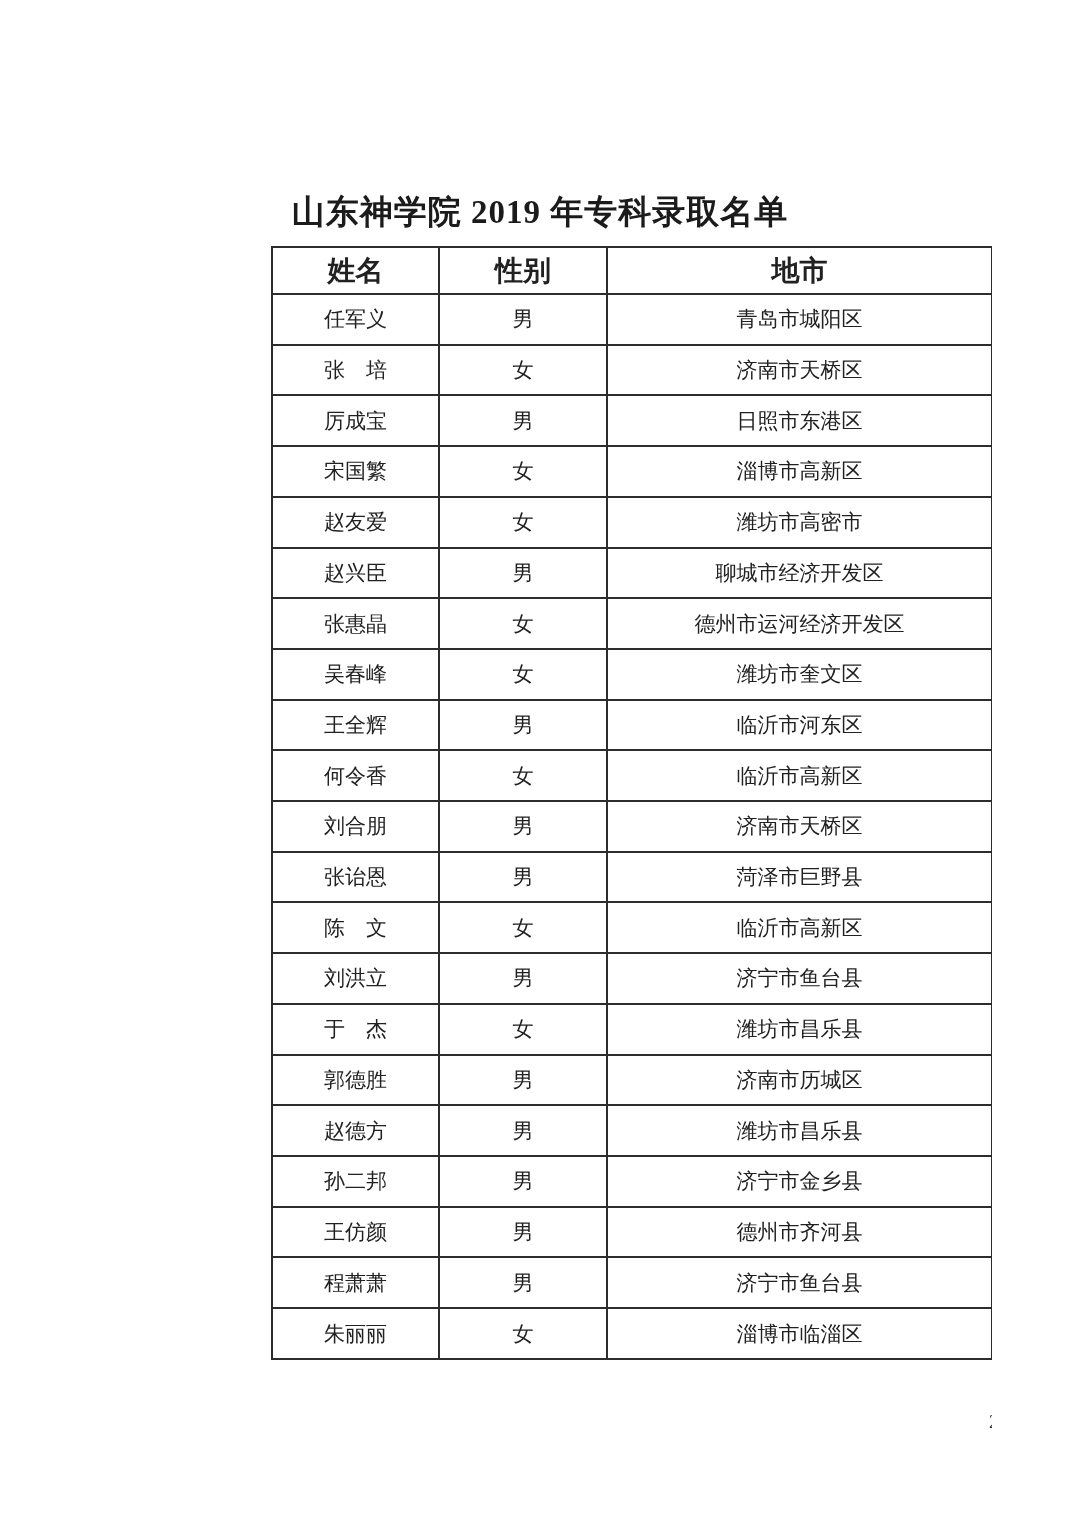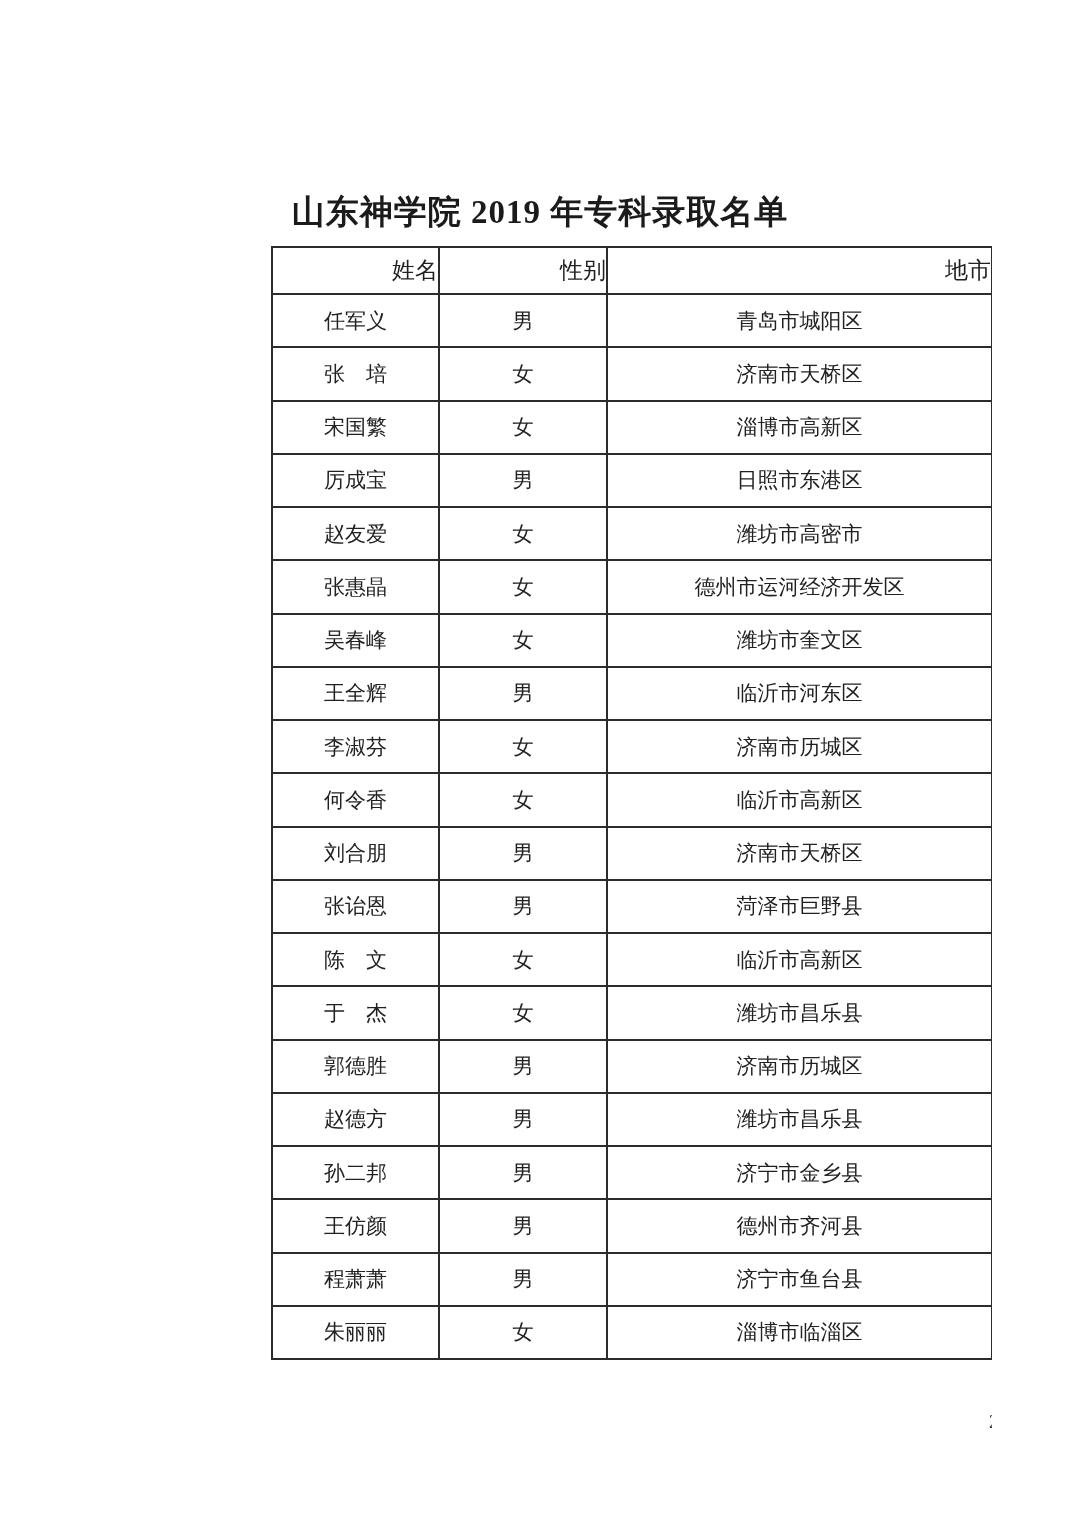--- a/index.html
+++ b/index.html
@@ -42,24 +42,23 @@
   table.roster td {
     border: 2px solid #2c2c2c;
     text-align: center;
     vertical-align: middle;
     color: #212121;
     font-size: 21px;
     padding: 0;
   }
 
   table.roster thead th {
-    font-weight: normal;
-    font-size: 23px;
+    font-weight: bold;
+    font-size: 28px;
     height: 47px;
-    text-align: right;
   }
 
   table.roster tbody td {
     height: 42px;
     font-weight: normal;
   }
 
   .page-number {
     position: absolute;
     left: 901px;
@@ -93,73 +92,78 @@
           <td>任军义</td>
           <td>男</td>
           <td>青岛市城阳区</td>
         </tr>
         <tr>
           <td>张　培</td>
           <td>女</td>
           <td>济南市天桥区</td>
         </tr>
         <tr>
+          <td>厉成宝</td>
+          <td>男</td>
+          <td>日照市东港区</td>
+        </tr>
+        <tr>
           <td>宋国繁</td>
           <td>女</td>
           <td>淄博市高新区</td>
         </tr>
         <tr>
-          <td>厉成宝</td>
-          <td>男</td>
-          <td>日照市东港区</td>
-        </tr>
-        <tr>
           <td>赵友爱</td>
           <td>女</td>
           <td>潍坊市高密市</td>
         </tr>
         <tr>
+          <td>赵兴臣</td>
+          <td>男</td>
+          <td>聊城市经济开发区</td>
+        </tr>
+        <tr>
           <td>张惠晶</td>
           <td>女</td>
           <td>德州市运河经济开发区</td>
         </tr>
         <tr>
           <td>吴春峰</td>
           <td>女</td>
           <td>潍坊市奎文区</td>
         </tr>
         <tr>
           <td>王全辉</td>
           <td>男</td>
           <td>临沂市河东区</td>
         </tr>
         <tr>
-          <td>李淑芬</td>
-          <td>女</td>
-          <td>济南市历城区</td>
-        </tr>
-        <tr>
           <td>何令香</td>
           <td>女</td>
           <td>临沂市高新区</td>
         </tr>
         <tr>
           <td>刘合朋</td>
           <td>男</td>
           <td>济南市天桥区</td>
         </tr>
         <tr>
           <td>张诒恩</td>
           <td>男</td>
           <td>菏泽市巨野县</td>
         </tr>
         <tr>
           <td>陈　文</td>
           <td>女</td>
           <td>临沂市高新区</td>
+        </tr>
+        <tr>
+          <td>刘洪立</td>
+          <td>男</td>
+          <td>济宁市鱼台县</td>
         </tr>
         <tr>
           <td>于　杰</td>
           <td>女</td>
           <td>潍坊市昌乐县</td>
         </tr>
         <tr>
           <td>郭德胜</td>
           <td>男</td>
           <td>济南市历城区</td>

